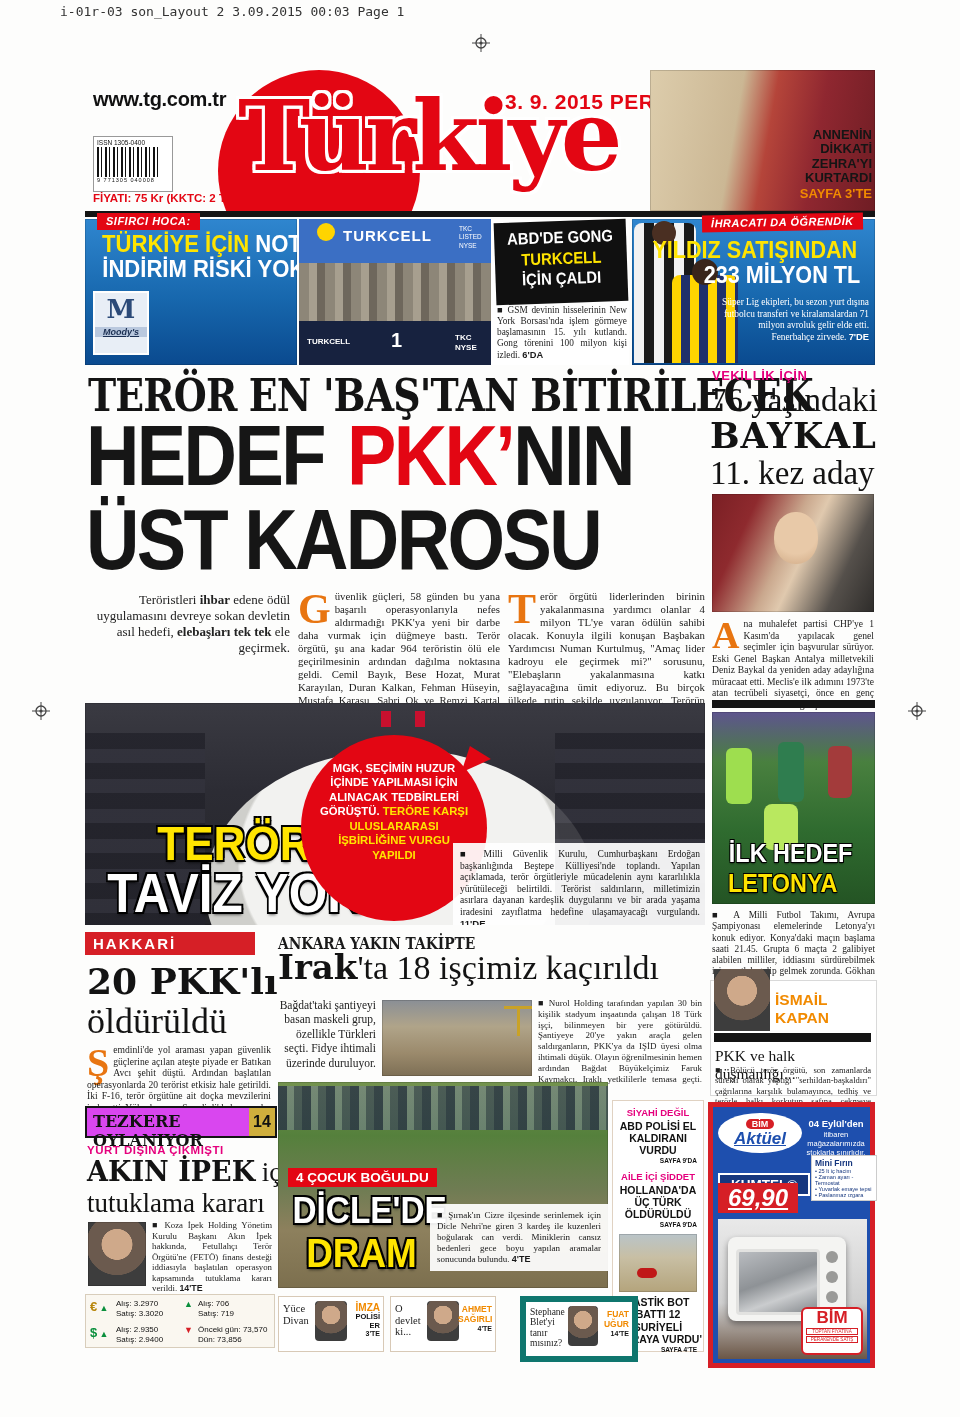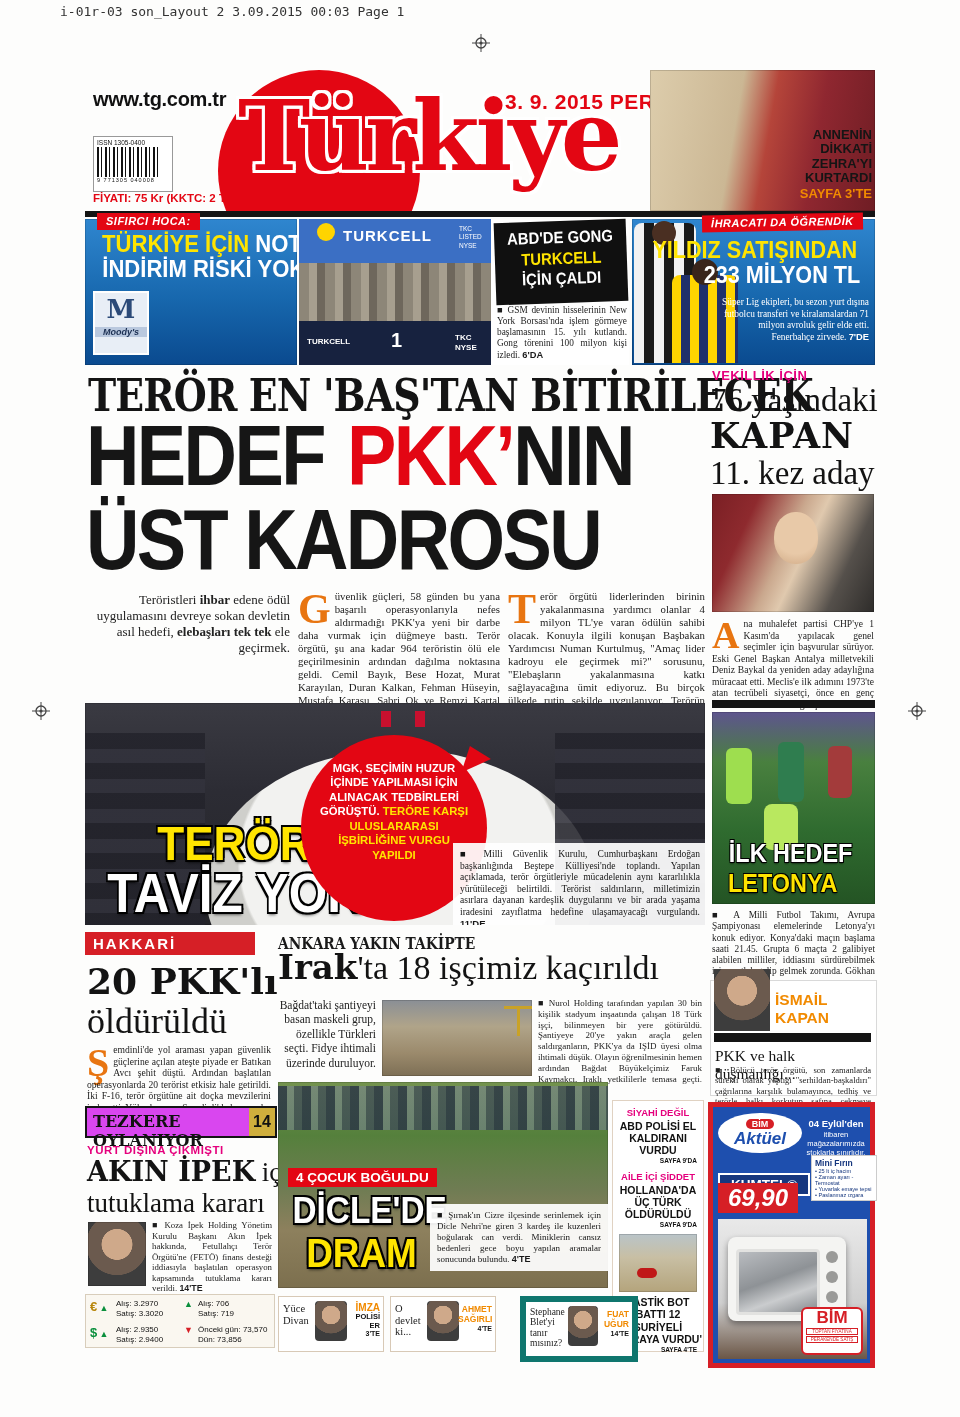--- a/index.html
+++ b/index.html
@@ -3,21 +3,21 @@
 <meta charset="utf-8">
 <style>
   html,body{margin:0;padding:0;background:#ffffff;}
   .page{position:relative;width:960px;height:1417px;background:#fdfdfc;overflow:hidden;
         font-family:"Liberation Sans",sans-serif;color:#111;}
   .abs{position:absolute;}
   .serif{font-family:"Liberation Serif",serif;}
   .slab{font-family:"DejaVu Serif",serif;}
   .mono{font-family:"DejaVu Sans Mono",monospace;}
   .b{font-weight:bold;}
-  .i{font-style:italic;}
+  .i{font-style:italic;text-decoration:underline;}
   .cond{display:inline-block;transform:scaleX(.86);transform-origin:0 50%;white-space:nowrap;}
   .condc{display:inline-block;transform:scaleX(.9);transform-origin:50% 50%;white-space:nowrap;}
   .red{color:#e30613;}
   .yellow{color:#ffe400;}
   .white{color:#fff;}
   .magenta{color:#e5007d;}
   .orange{color:#f18a00;}
   .body-serif{font-family:"Liberation Serif",serif;font-size:9.5px;line-height:1.2;text-align:justify;color:#1c1c1c;}
   .dropcap{float:left;font-family:"Liberation Serif",serif;font-weight:bold;color:#e87511;
            font-size:42px;line-height:.78;margin:3px 4px 0 0;}
@@ -185,21 +185,21 @@
       </div>
     </div>
 
     <div class="abs caption-box" style="left:368px;top:140px;width:240px;">
       <span>■ Milli Güvenlik Kurulu, Cumhurbaşkanı Erdoğan başkanlığında Beştepe Külliyesi'nde toplandı. Yapılan açıklamada, terör örgütleriyle mücadelenin aynı kararlılıkla yürütüleceği belirtildi. Terörist saldırıların, milletimizin asırlara dayanan kardeşlik duygularını ve bir arada yaşama iradesini zayıflatma hedefine ulaşamayacağı vurgulandı. </span><span class="pageref">11'DE</span>
     </div>
   </div>
 
   <div class="abs b magenta" style="left:712px;top:368px;font-size:13px;letter-spacing:.5px;">VEKİLLİK İÇİN</div>
   <div class="abs serif" style="left:710px;top:383px;font-size:33px;line-height:1.05;color:#131313;">76 yaşındaki</div>
-  <div class="abs slab b" style="left:710px;top:418px;font-size:35px;line-height:1.05;color:#131313;letter-spacing:1px;">KAPAN</div>
+  <div class="abs slab b" style="left:710px;top:418px;font-size:35px;line-height:1.05;color:#131313;letter-spacing:1px;">BAYKAL</div>
   <div class="abs serif" style="left:710px;top:456px;font-size:33px;line-height:1.05;color:#131313;text-align:right;">11. kez aday</div>
   <div class="abs photo-border" style="left:712px;top:494px;width:162px;height:118px;
               background:linear-gradient(115deg,#7a1f24 0%,#8e2a2e 22%,#caa88e 45%,#e0c9ae 55%,#55504b 78%,#2e2c2a 100%);">
     <span style="position:absolute;left:62px;top:18px;width:44px;height:52px;border-radius:48%;background:radial-gradient(circle at 50% 40%,#e8c9a8 0 55%,#cfa985 100%);display:block;"></span>
   </div>
   <div class="abs body-serif" style="left:712px;top:618px;width:162px;font-size:9.6px;">
     <span class="dropcap" style="font-size:38px;">A</span><span>na muhalefet partisi CHP'ye 1 Kasım'da yapılacak genel seçimler için başvurular sürüyor. Eski Genel Başkan Antalya milletvekili Deniz Baykal da yeniden aday adaylığına müracaat etti. Meclis'e ilk adımını 1973'te atan tecrübeli siyasetçi, önce en genç milletvekili sonra en genç bakan olarak tarihe geçti. </span><span class="pageref">14'TE</span>
   </div>
   <div class="abs" style="left:712px;top:700px;width:163px;height:8px;background:#141414;"></div>
 

